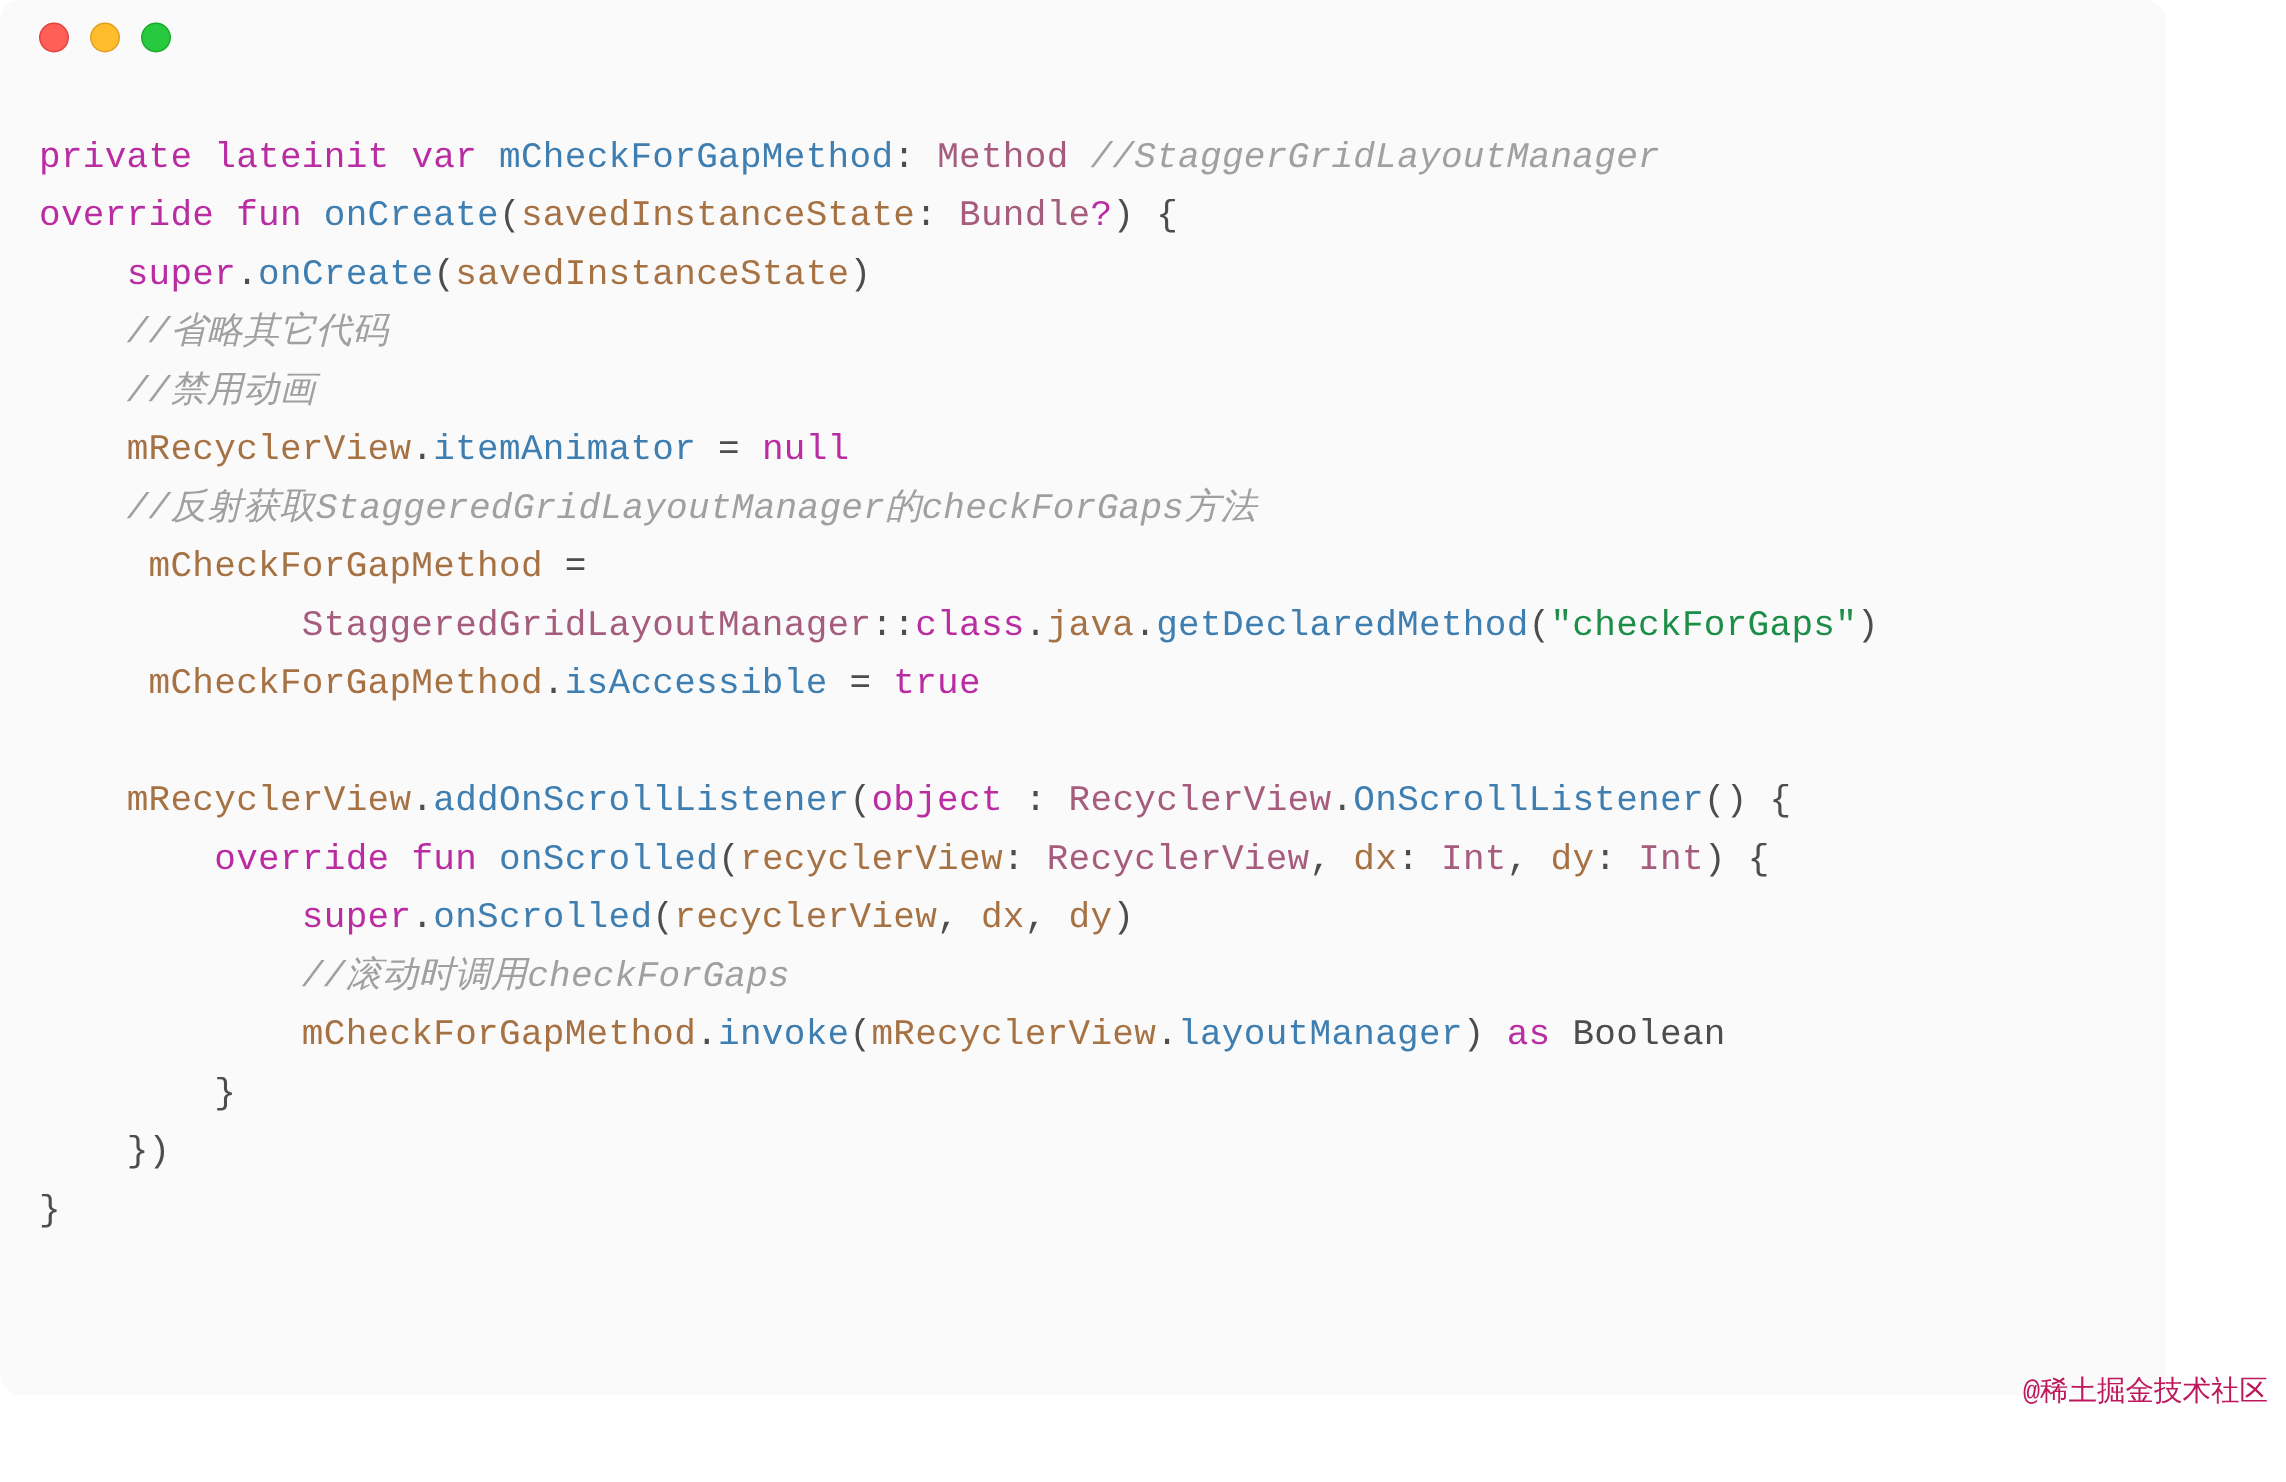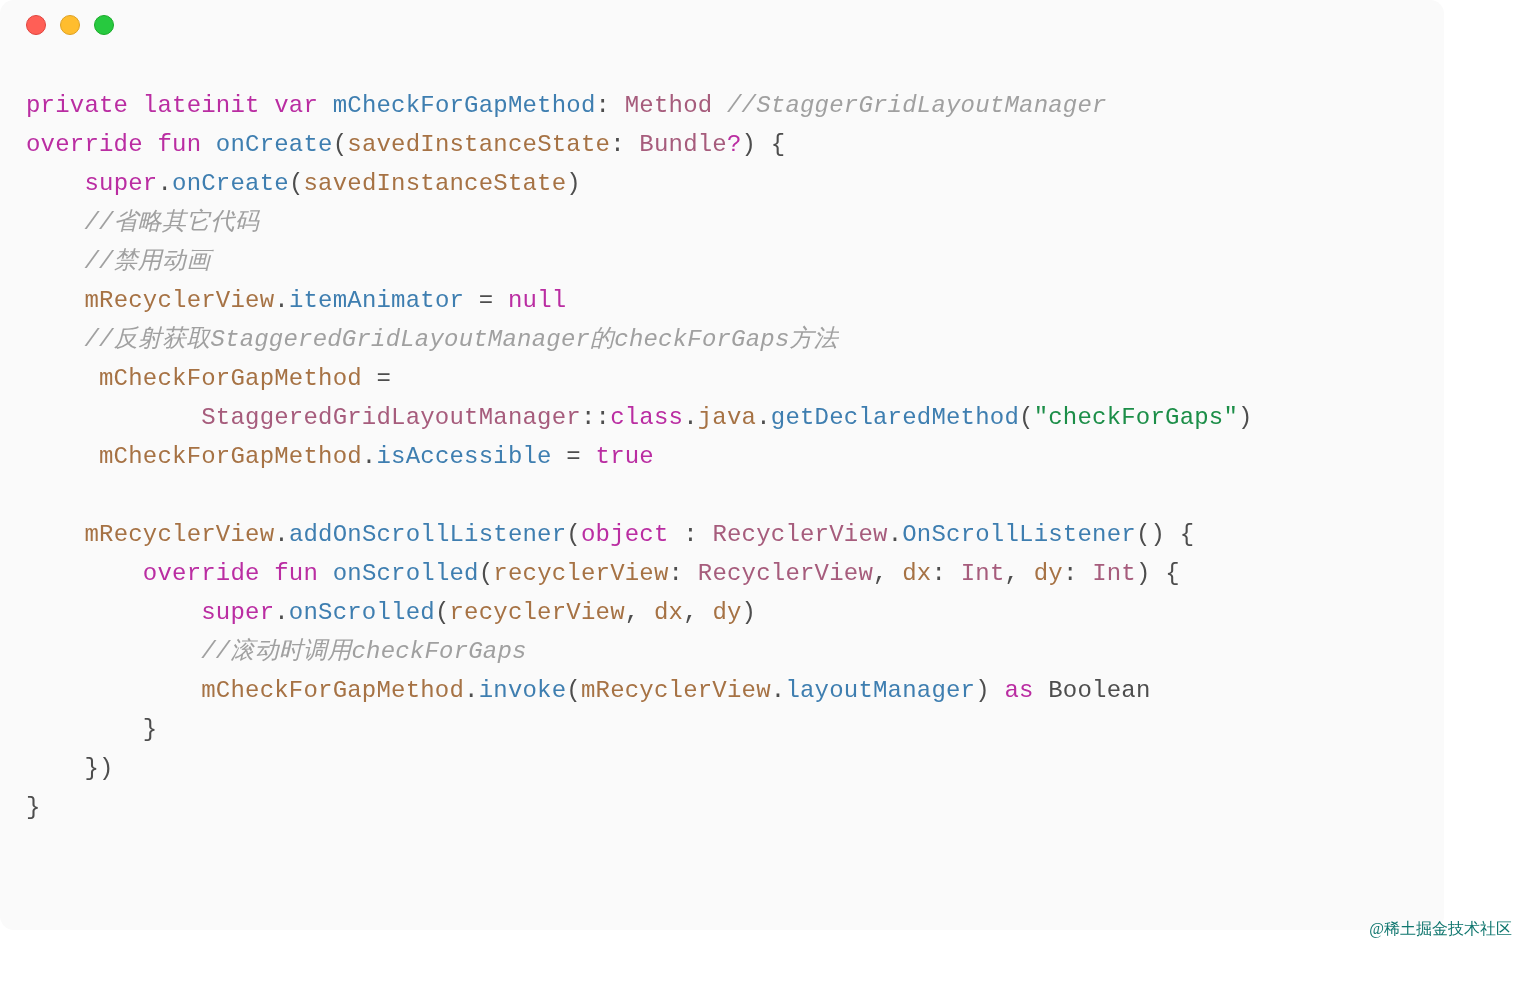--- a/index.html
+++ b/index.html
@@ -48,23 +48,23 @@
   .pm   { color: #a67244; }      
   .str  { color: #1c8e48; }      
   .cmt  { color: #a0a0a0; font-style: italic; } 
   .pl   { color: #4d4d4d; }      
   .mth  { color: #a65c7c; }      
 
   .watermark {
     position: absolute;
     right: 12px;
     bottom: 48px;
-    font-family: Liberation Serif, serif;
-    font-size: 16px;
-    color: #0f766e;
+    font-family: Liberation Mono, monospace;
+    font-size: 19px;
+    color: #be185d;
   }
 </style>
 </head>
 <body>
 
 <div class="window">
   <div class="titlebar">
     <div class="dot red"></div>
     <div class="dot yellow"></div>
     <div class="dot green"></div>

